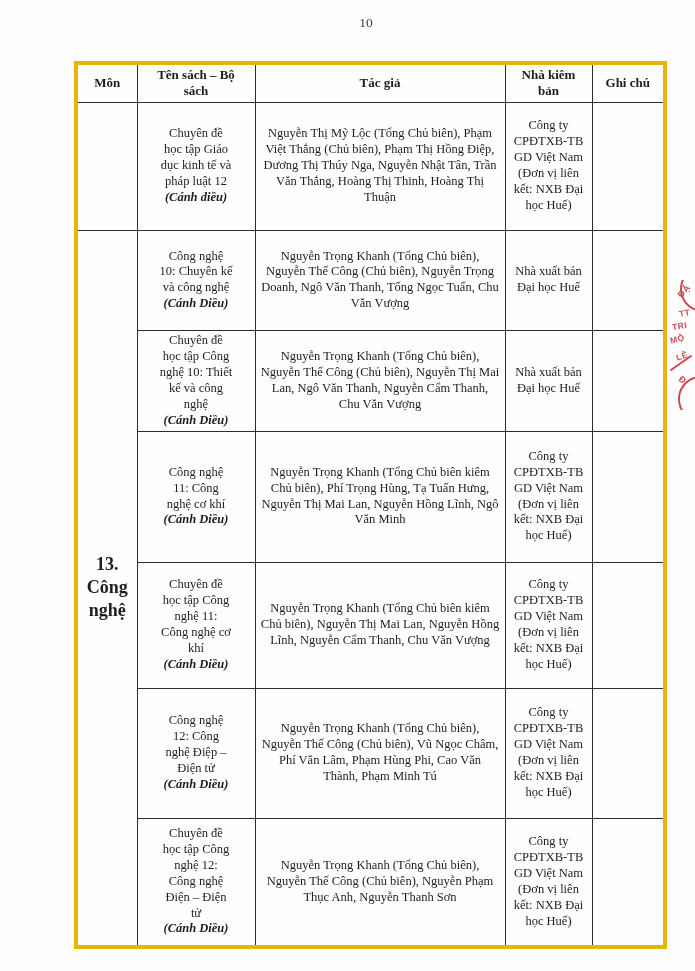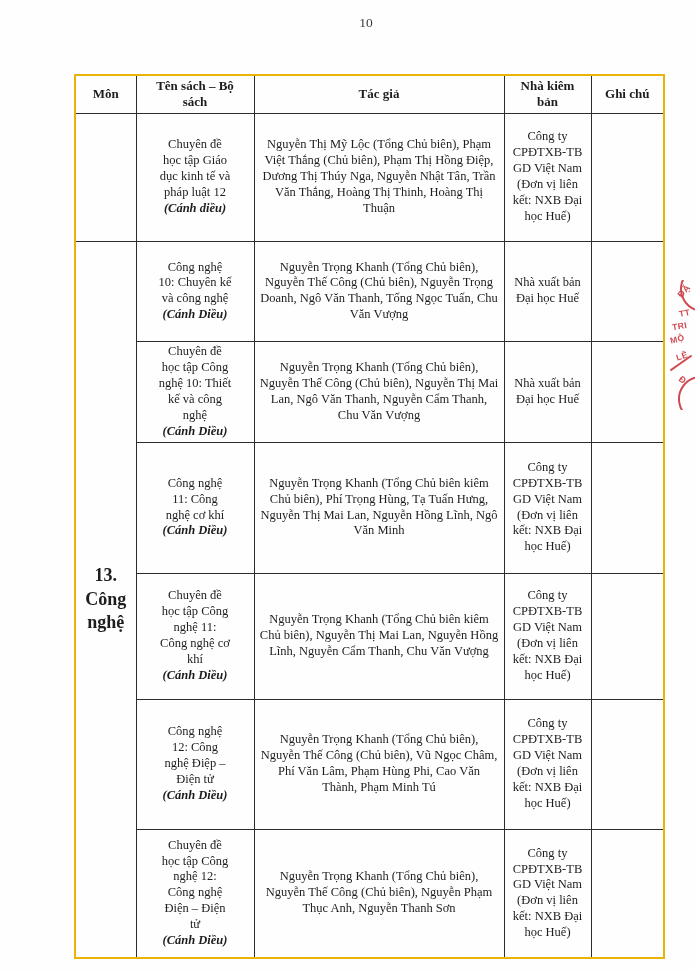--- a/index.html
+++ b/index.html
@@ -9,23 +9,23 @@
     background:#fefefe;
     font-family:"Liberation Serif","DejaVu Serif",serif;
     color:#1d1d1d;
     overflow:hidden;
   }
   .page-number {
     position:absolute; top:15px; left:0; width:732px;
     text-align:center; font-size:13.5px; color:#3a3a44;
   }
   table.book-table {
-    position:absolute; left:74px; top:74px;
+    position:absolute; left:74px; top:61px;
     width:589px; table-layout:fixed; border-collapse:collapse;
-    border:2px solid #eab308;
+    border:4px solid #eab308;
   }
   th, td {
     border:1px solid #2c2c2c;
     text-align:center; vertical-align:middle;
     font-size:12.5px; line-height:1.27;
     padding:18px 5px;
     overflow:hidden;
   }
   th { font-size:13px; font-weight:bold; padding:2px 6px; line-height:1.25; }
   td.mon-cell {

